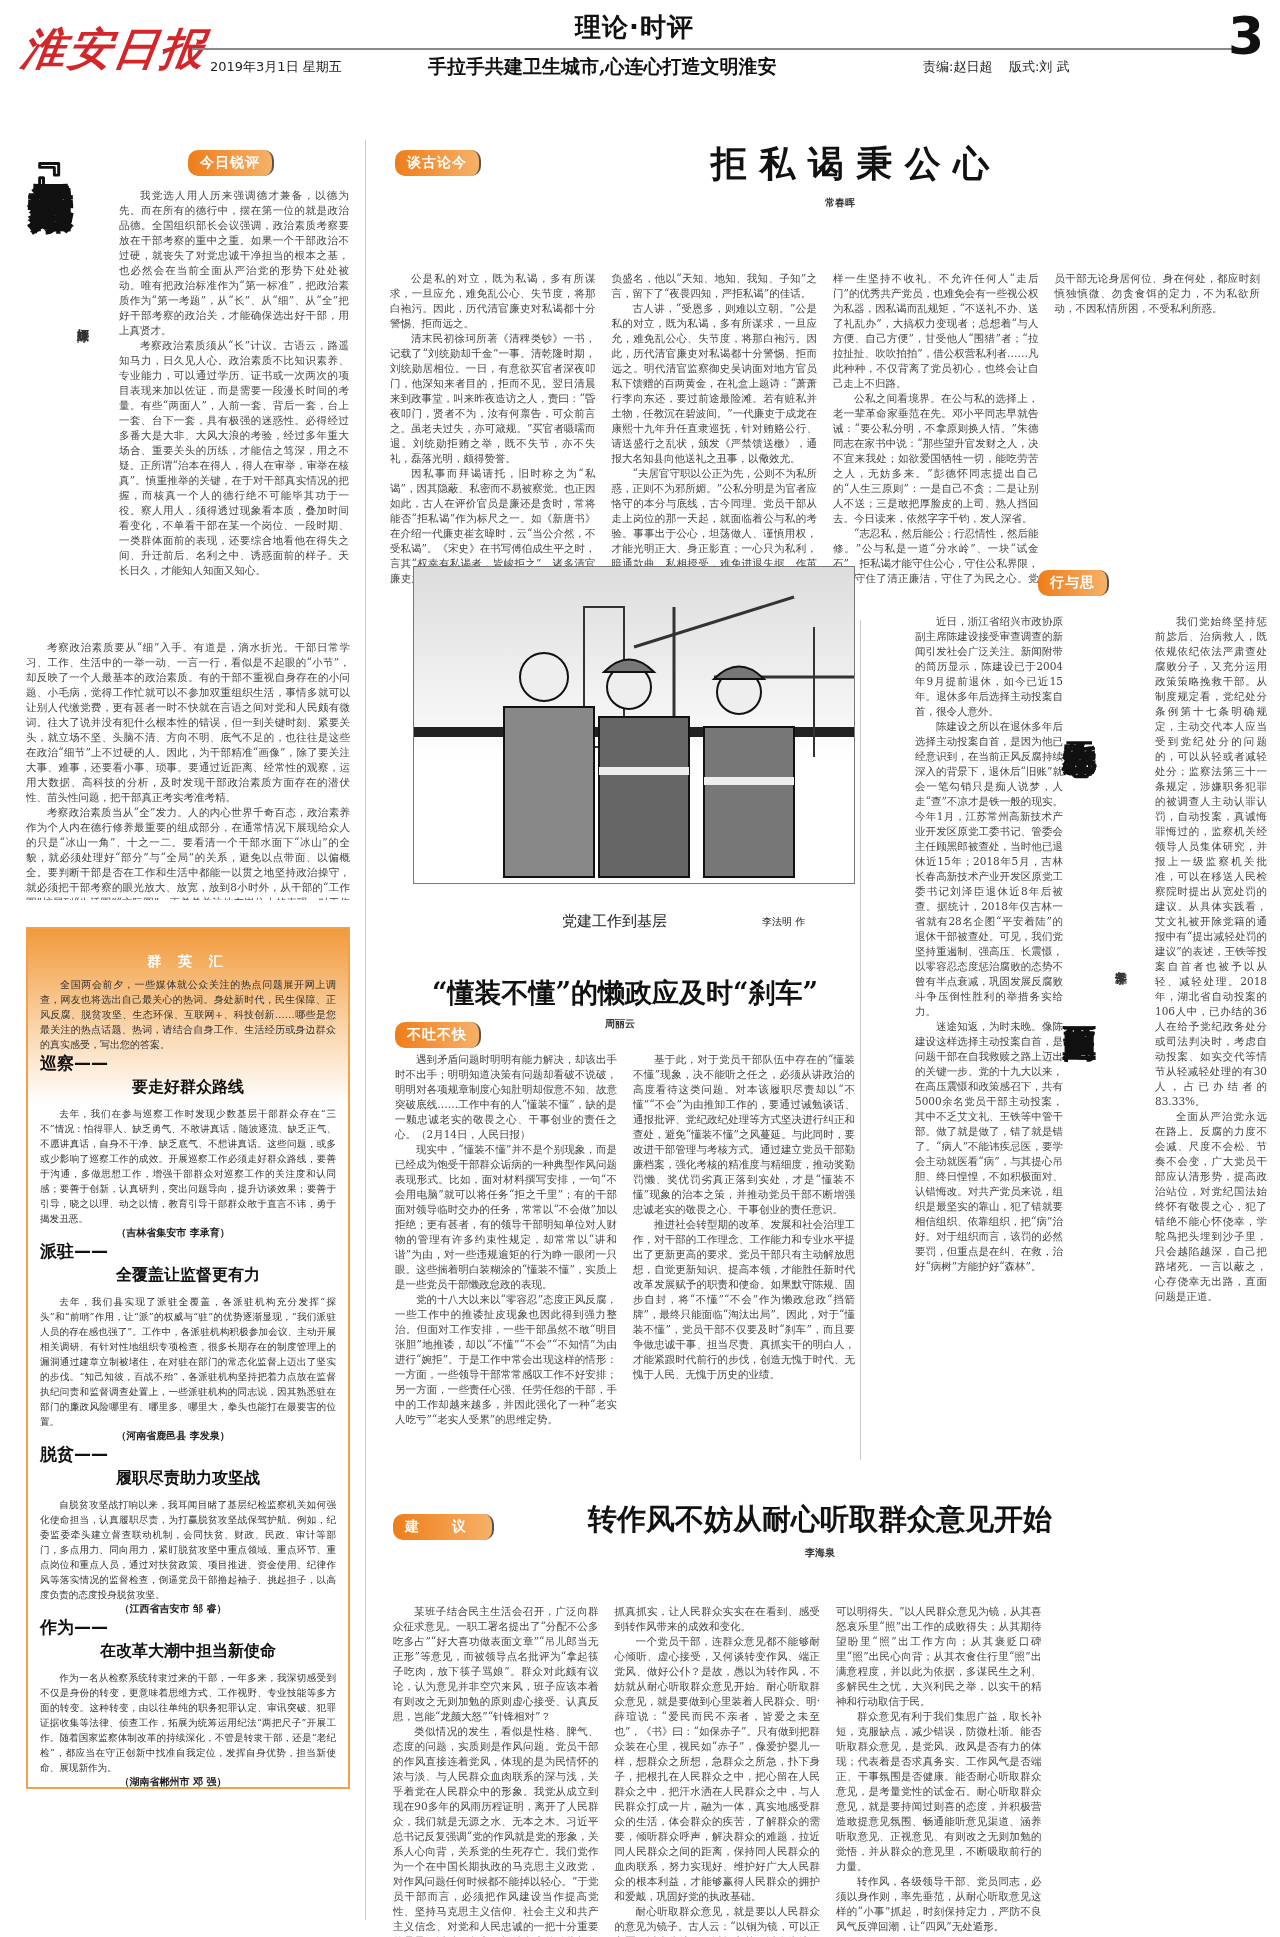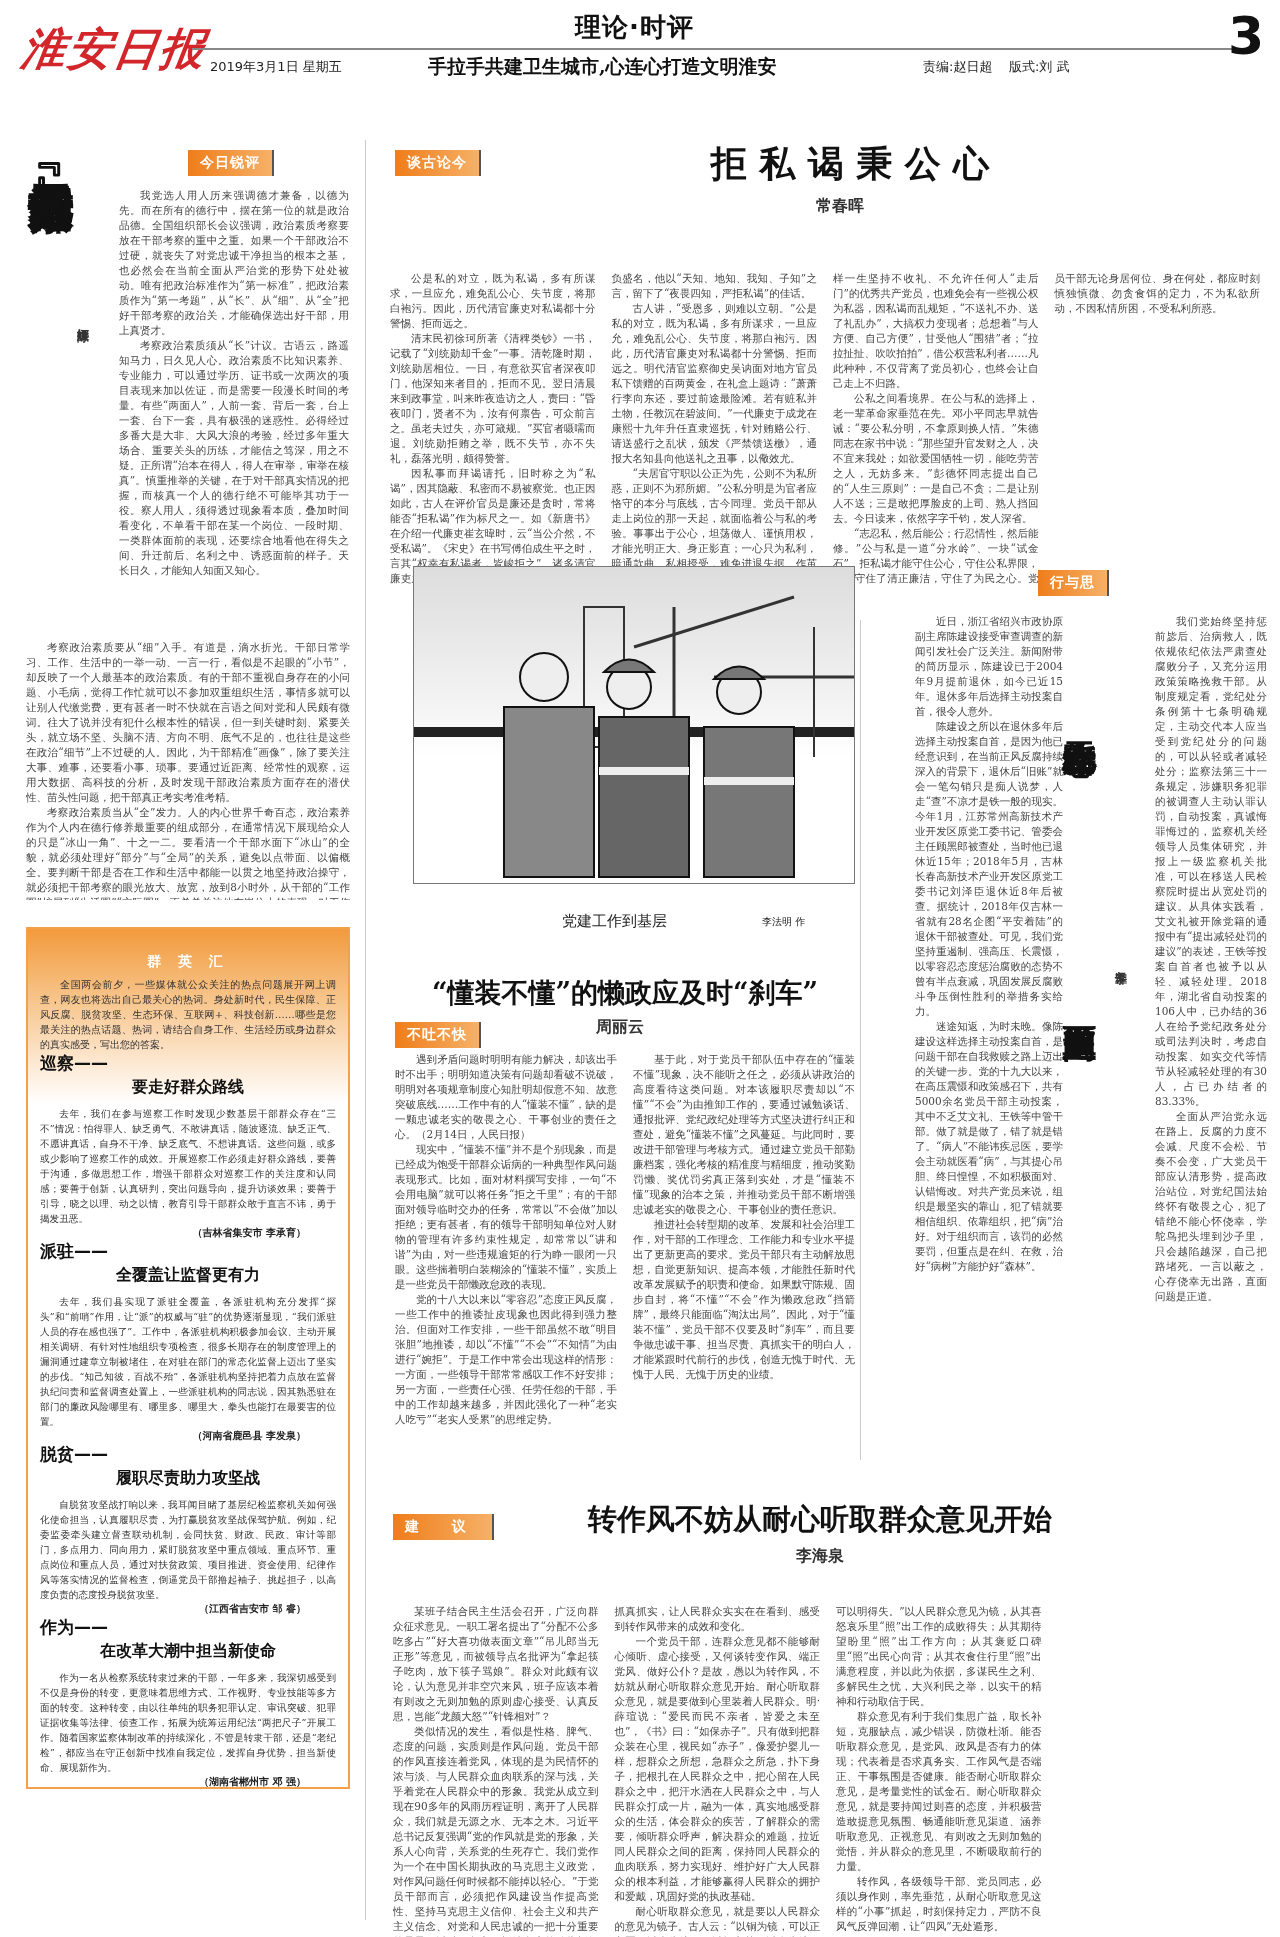--- a/index.html
+++ b/index.html
@@ -6,39 +6,39 @@
   body { width: 1280px; height: 1937px; background: #fff; font-family: "DejaVu Serif", serif; color: #333; position: relative; overflow: hidden; }
   .abs { position: absolute; }
   .masthead-logo { left: 22px; top: 20px; font-family: "DejaVu Serif", serif; font-size: 44px; font-style: italic; font-weight: bold; color: #d2262b; letter-spacing: 2px; transform: skewX(-8deg); }
   .section-title { left: 575px; top: 10px; font-family: "DejaVu Sans", sans-serif; font-size: 26px; font-weight: bold; color: #111; letter-spacing: 1px; }
   .rule-top { left: 192px; top: 48px; width: 1060px; height: 2px; background: #888; }
   .date-line { left: 210px; top: 58px; font-family: "DejaVu Sans", sans-serif; font-size: 13px; color: #222; }
   .slogan { left: 428px; top: 54px; font-family: "DejaVu Serif", serif; font-size: 19px; font-weight: bold; color: #111; }
   .editor-line { left: 923px; top: 58px; font-family: "DejaVu Sans", sans-serif; font-size: 13px; color: #222; }
   .page-num { left: 1228px; top: 6px; font-family: "DejaVu Sans", sans-serif; font-size: 52px; font-weight: bold; color: #111; }
 
-  .col-tag { font-family: "DejaVu Sans", sans-serif; font-size: 14px; font-weight: bold; color: #fff; background: linear-gradient(90deg,#ef7d1a,#f6b168); padding: 4px 12px; display: inline-block; border-right: 2px solid #555; letter-spacing: 1px; }
+  .col-tag { font-family: "DejaVu Sans", sans-serif; font-size: 14px; font-weight: bold; color: #fff; background: linear-gradient(90deg,#ef7d1a,#f6b168); padding: 4px 12px; display: inline-block; border-right: 2px solid #555; letter-spacing: 1px; border-radius: 10px; }
   .vert-title { writing-mode: vertical-rl; font-family: "DejaVu Serif", serif; font-weight: bold; color: #111; }
   .vert-author { writing-mode: vertical-rl; font-family: "DejaVu Sans", sans-serif; font-size: 12px; font-weight: bold; color: #333; }
   .h-title { font-family: "DejaVu Serif", serif; font-weight: bold; color: #111; text-align: center; }
-  .author { font-family: "DejaVu Sans", sans-serif; font-size: 16px; font-weight: bold; color: #333; text-align: center; }
+  .author { font-family: "DejaVu Sans", sans-serif; font-size: 10px; font-weight: bold; color: #333; text-align: center; }
 
   .text { font-family: "DejaVu Serif", serif; font-size: 10.5px; line-height: 15px; color: #444; text-align: justify; }
   .text p { text-indent: 2em; }
   .cols2 { column-count: 2; column-gap: 16px; }
   .cols4 { column-count: 4; column-gap: 16px; margin-top: 24px; }
 
   .qyh-box { left: 26px; top: 927px; width: 324px; height: 862px; border: 2px solid #f2a04a; background: linear-gradient(180deg,#f29a3c 0px,#f7c48a 70px,#fde9d3 135px,#fff 175px,#fff 100%); padding: 24px 12px; }
   .qyh-head { font-family: "DejaVu Sans", sans-serif; font-size: 14px; font-weight: bold; color: #fff; text-align: center; letter-spacing: 6px; margin-bottom: 6px; }
   .qyh-intro { font-family: "DejaVu Serif", serif; font-size: 10px; line-height: 15px; color: #333; text-indent: 2em; text-align: justify; }
   .qyh-item { margin-top: 0; }
   .qyh-kicker { font-family: "DejaVu Sans", sans-serif; font-size: 17px; font-weight: bold; color: #111; }
   .qyh-sub { font-family: "DejaVu Sans", sans-serif; font-size: 16px; font-weight: bold; color: #111; text-align: center; margin: 2px 0 8px; }
   .qyh-body { font-family: "DejaVu Serif", serif; font-size: 9.6px; line-height: 15px; color: #333; text-indent: 2em; text-align: justify; }
-  .qyh-sign { font-family: "DejaVu Sans", sans-serif; font-size: 10px; font-weight: bold; color: #222; text-align: right; padding-right: 30px; }
+  .qyh-sign { font-family: "DejaVu Sans", sans-serif; font-size: 10px; font-weight: bold; color: #222; text-align: center; padding-right: 30px; }
 
   .cartoon { left: 413px; top: 566px; width: 442px; height: 318px; border: 1px solid #777; background: linear-gradient(180deg,#ddd 0%,#f4f4f4 45%,#fff 60%); overflow: hidden; }
   .caption { font-family: "DejaVu Serif", serif; font-size: 15px; color: #222; }
   .cap-author { font-family: "DejaVu Sans", sans-serif; font-size: 10px; color: #222; }
   .divider-v { background: #ccc; width: 1px; }
 </style>
 </head>
 <body>
 
 <div class="abs masthead-logo">淮安日报</div>

